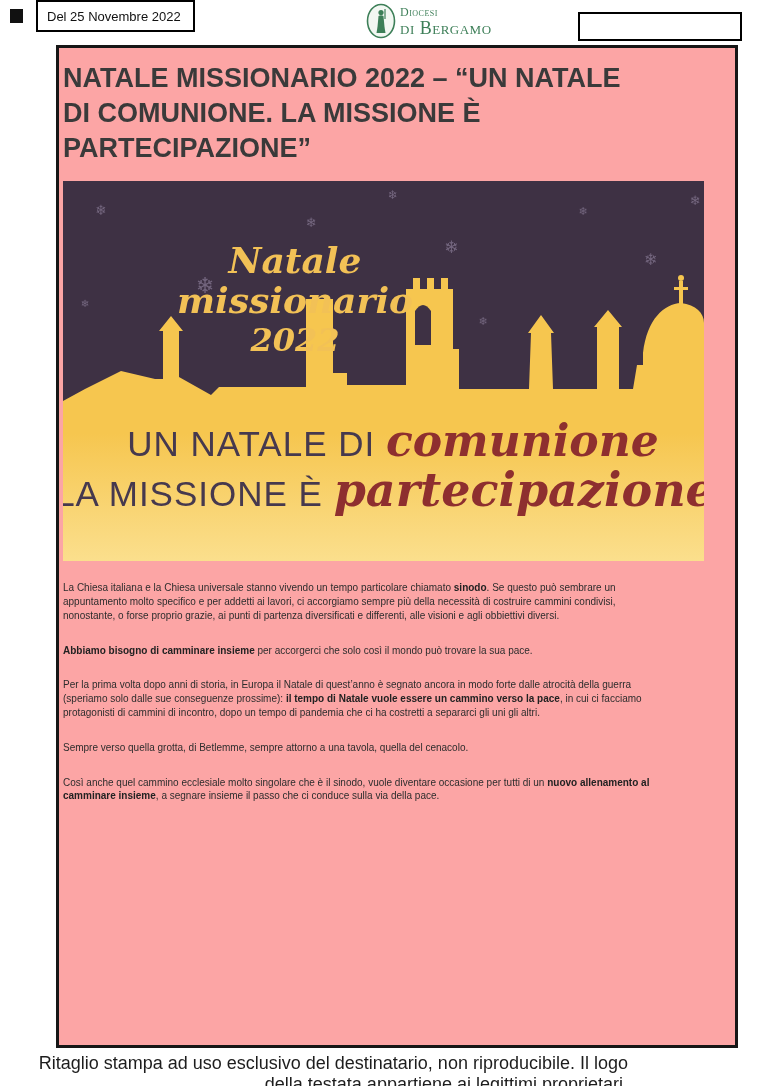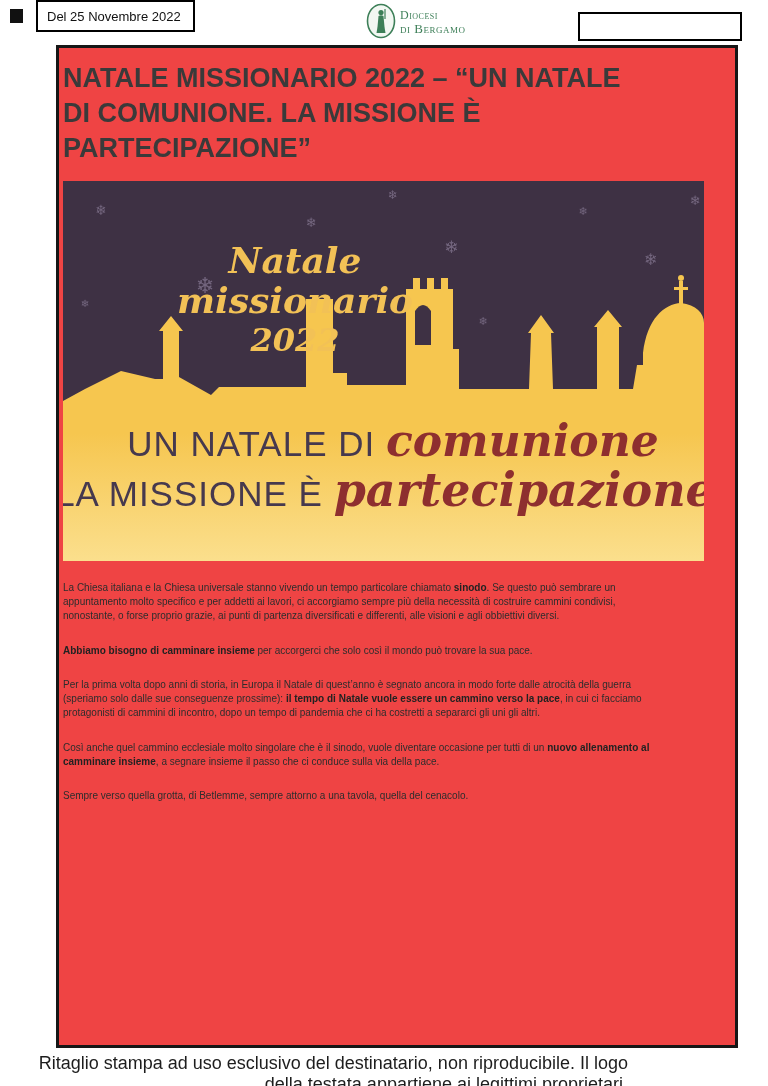--- a/index.html
+++ b/index.html
@@ -11,27 +11,27 @@
 
   
   .date-box{position:absolute;left:36px;top:0;width:146px;height:28px;
             border:2px solid #000;display:flex;align-items:center;
             padding-left:9px;font-size:13px;color:#111;background:#fff;}
   .logo{position:absolute;left:366px;top:3px;display:flex;align-items:center;gap:4px;}
   .logo-emblem{width:30px;height:37px;}
   .logo-text{display:flex;flex-direction:column;line-height:1;
              font-family:"Liberation Serif",serif;color:#3d7f58;}
   .logo-line1{font-variant:small-caps;font-size:12px;letter-spacing:.5px;}
-  .logo-line2{font-variant:small-caps;font-size:13px;letter-spacing:.5px;margin-top:1px;}
+  .logo-line2{font-variant:small-caps;font-size:18px;letter-spacing:.5px;margin-top:1px;}
   .ref-box{position:absolute;left:578px;top:12px;width:160px;height:25px;
            border:2px solid #000;background:#fff;}
 
   
   .content-box{position:absolute;left:56px;top:45px;width:676px;height:997px;
-               border:3px solid #161616;background:#ef4444;}
+               border:3px solid #161616;background:#fca5a5;}
   .article-title{margin:13px 30px 0 4px;font-size:27px;font-weight:bold;
                  line-height:1.3;color:#3a3a3a;letter-spacing:0;}
   .banner{margin:15px 0 0 4px;width:641px;height:380px;display:block;}
   .article-body{margin:20px 30px 0 4px;width:601px;font-size:10px;
                 line-height:1.38;color:#2d2d2d;}
   .article-body p{margin:0 0 21px 0;}
   .article-body b{font-weight:bold;color:#222;}
 
   
   .footer-note{position:absolute;left:0;top:1053px;width:628px;text-align:right;
@@ -128,21 +128,21 @@
       <text x="322" y="325" text-anchor="middle">
         <tspan fill="#46394e" font-family="Liberation Sans, sans-serif" font-size="35" letter-spacing="1">LA MISSIONE È </tspan>
         <tspan fill="#8e2f2f" font-family="DejaVu Serif, serif" font-style="italic" font-weight="bold" font-size="46">partecipazione</tspan>
       </text>
     </svg>
 
     <section class="article-body">
         <p><span>La Chiesa italiana e la Chiesa universale stanno vivendo un tempo particolare chiamato </span><b>sinodo</b><span>. Se questo può sembrare un appuntamento molto specifico e per addetti ai lavori, ci accorgiamo sempre più della necessità di costruire cammini condivisi, nonostante, o forse proprio grazie, ai punti di partenza diversificati e differenti, alle visioni e agli obbiettivi diversi.</span></p>
         <p><b>Abbiamo bisogno di camminare insieme</b><span> per accorgerci che solo così il mondo può trovare la sua pace.</span></p>
         <p><span>Per la prima volta dopo anni di storia, in Europa il Natale di quest’anno è segnato ancora in modo forte dalle atrocità della guerra (speriamo solo dalle sue conseguenze prossime): </span><b>il tempo di Natale vuole essere un cammino verso la pace</b><span>, in cui ci facciamo protagonisti di cammini di incontro, dopo un tempo di pandemia che ci ha costretti a separarci gli uni gli altri.</span></p>
+        <p><span>Sempre verso quella grotta, di Betlemme, sempre attorno a una tavola, quella del cenacolo.</span></p>
         <p><span>Così anche quel cammino ecclesiale molto singolare che è il sinodo, vuole diventare occasione per tutti di un </span><b>nuovo allenamento al camminare insieme</b><span>, a segnare insieme il passo che ci conduce sulla via della pace.</span></p>
-        <p><span>Sempre verso quella grotta, di Betlemme, sempre attorno a una tavola, quella del cenacolo.</span></p>
       </section>
 
   </div>
 
   <div class="footer-note">Ritaglio stampa ad uso esclusivo del destinatario, non riproducibile. Il logo della testata appartiene ai legittimi proprietari.</div>
 
 </div>
 
 </body></html>

